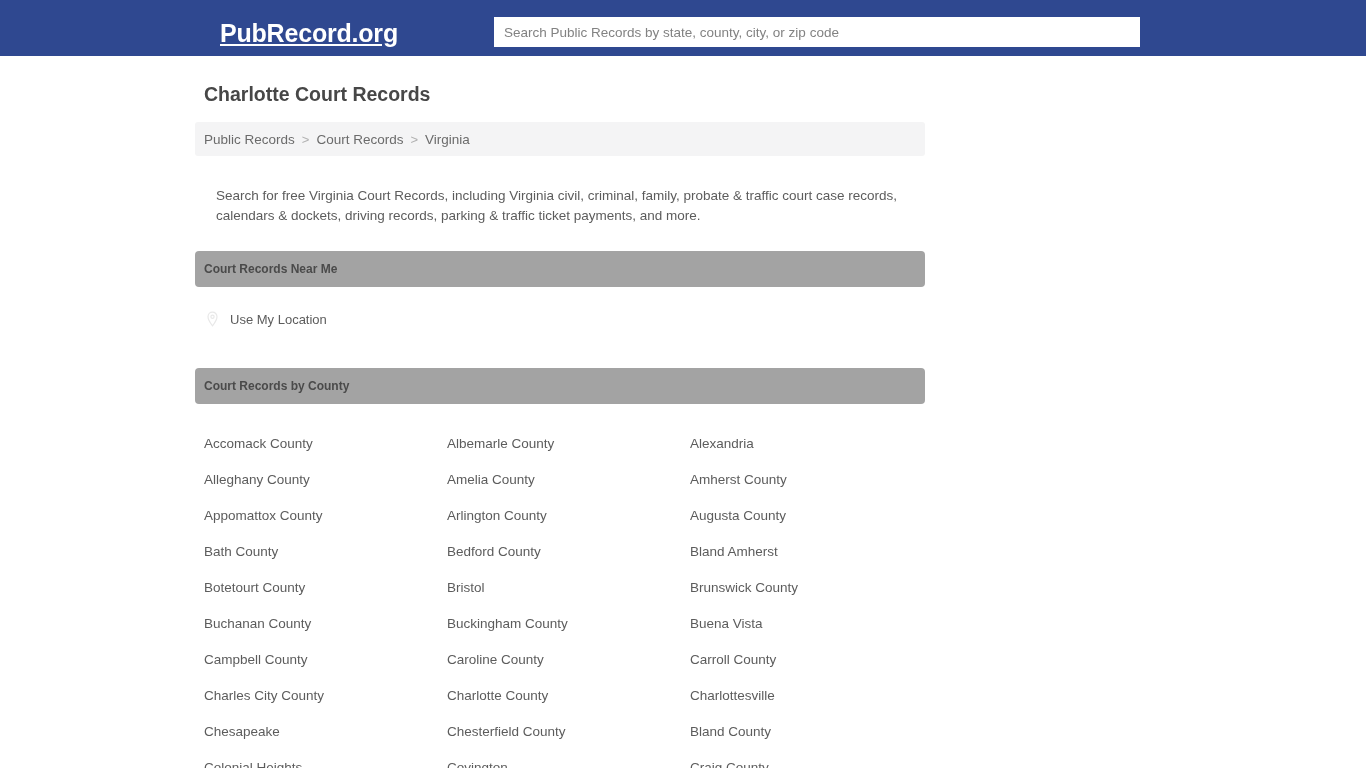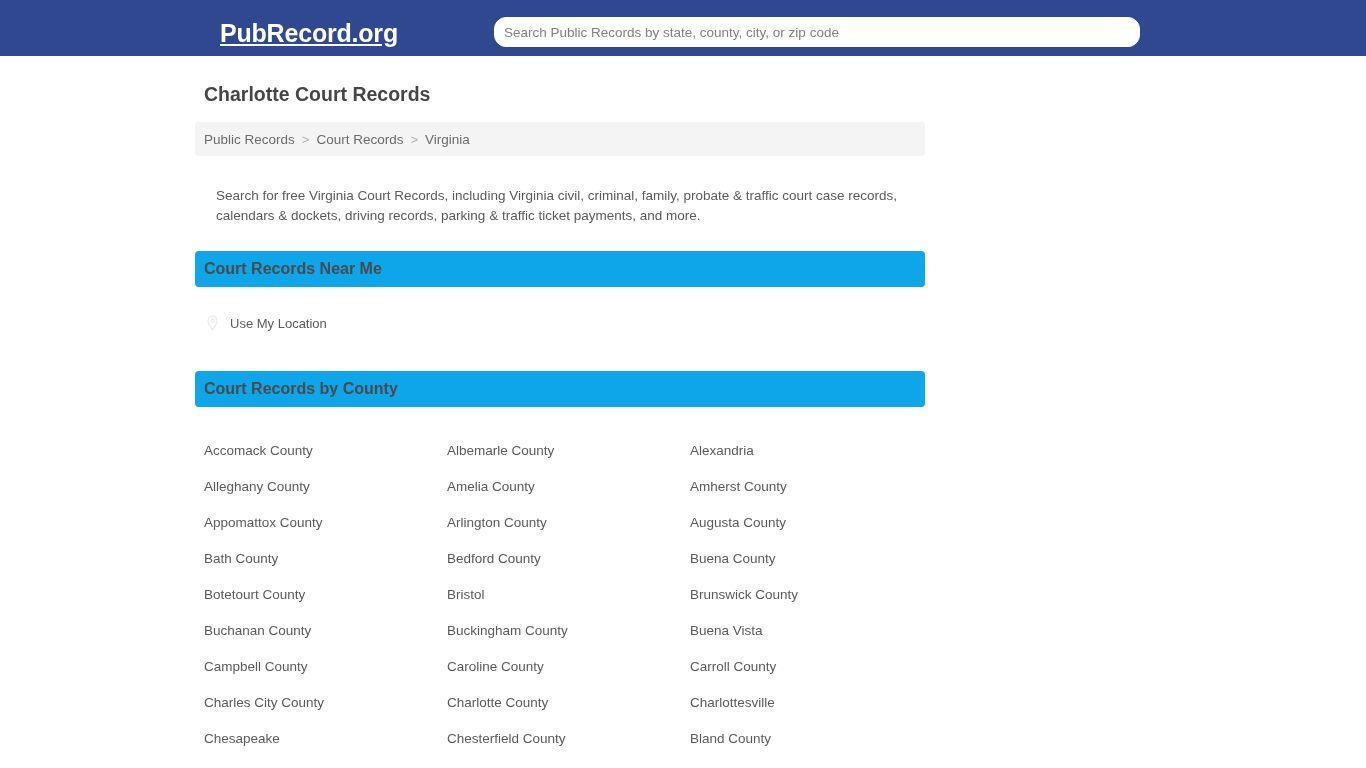--- a/index.html
+++ b/index.html
@@ -44,21 +44,21 @@
   .search-input {
     width: 100%;
     height: 30px;
     border: 1px solid #ffffff;
     background: #ffffff;
     font-family: "Liberation Sans", sans-serif;
     font-size: 13.5px;
     color: #333333;
     padding: 0 9px;
     outline: none;
-    border-radius: 12px;
+    border-radius: 0;
   }
   .search-input::placeholder { color: #828282; }
 
   
   .page {
     position: relative;
     width: 1366px;
     background: #ffffff;
   }
   .content {
@@ -103,26 +103,26 @@
     padding: 18px 9px 0 9px;
     font-size: 13.5px;
     line-height: 20px;
     color: #5c5c5c;
     max-width: 722px;
   }
 
   .section-head {
     margin-top: 25px;
     height: 36px;
-    background: #0ea5e9;
+    background: #a3a3a3;
     border-radius: 4px;
     display: flex;
     align-items: center;
     padding-left: 9px;
-    font-size: 16px;
+    font-size: 12px;
     font-weight: bold;
     color: #4a4a4a;
   }
 
   .near-me-list {
     margin: 0;
     padding: 0;
     list-style: none;
   }
   .near-me-item {
@@ -237,21 +237,21 @@
         <li class="county-item">
           <a class="county-link" href="#">Augusta County</a>
         </li>
         <li class="county-item">
           <a class="county-link" href="#">Bath County</a>
         </li>
         <li class="county-item">
           <a class="county-link" href="#">Bedford County</a>
         </li>
         <li class="county-item">
-          <a class="county-link" href="#">Buena County</a>
+          <a class="county-link" href="#">Bland Amherst</a>
         </li>
         <li class="county-item">
           <a class="county-link" href="#">Botetourt County</a>
         </li>
         <li class="county-item">
           <a class="county-link" href="#">Bristol</a>
         </li>
         <li class="county-item">
           <a class="county-link" href="#">Brunswick County</a>
         </li>

